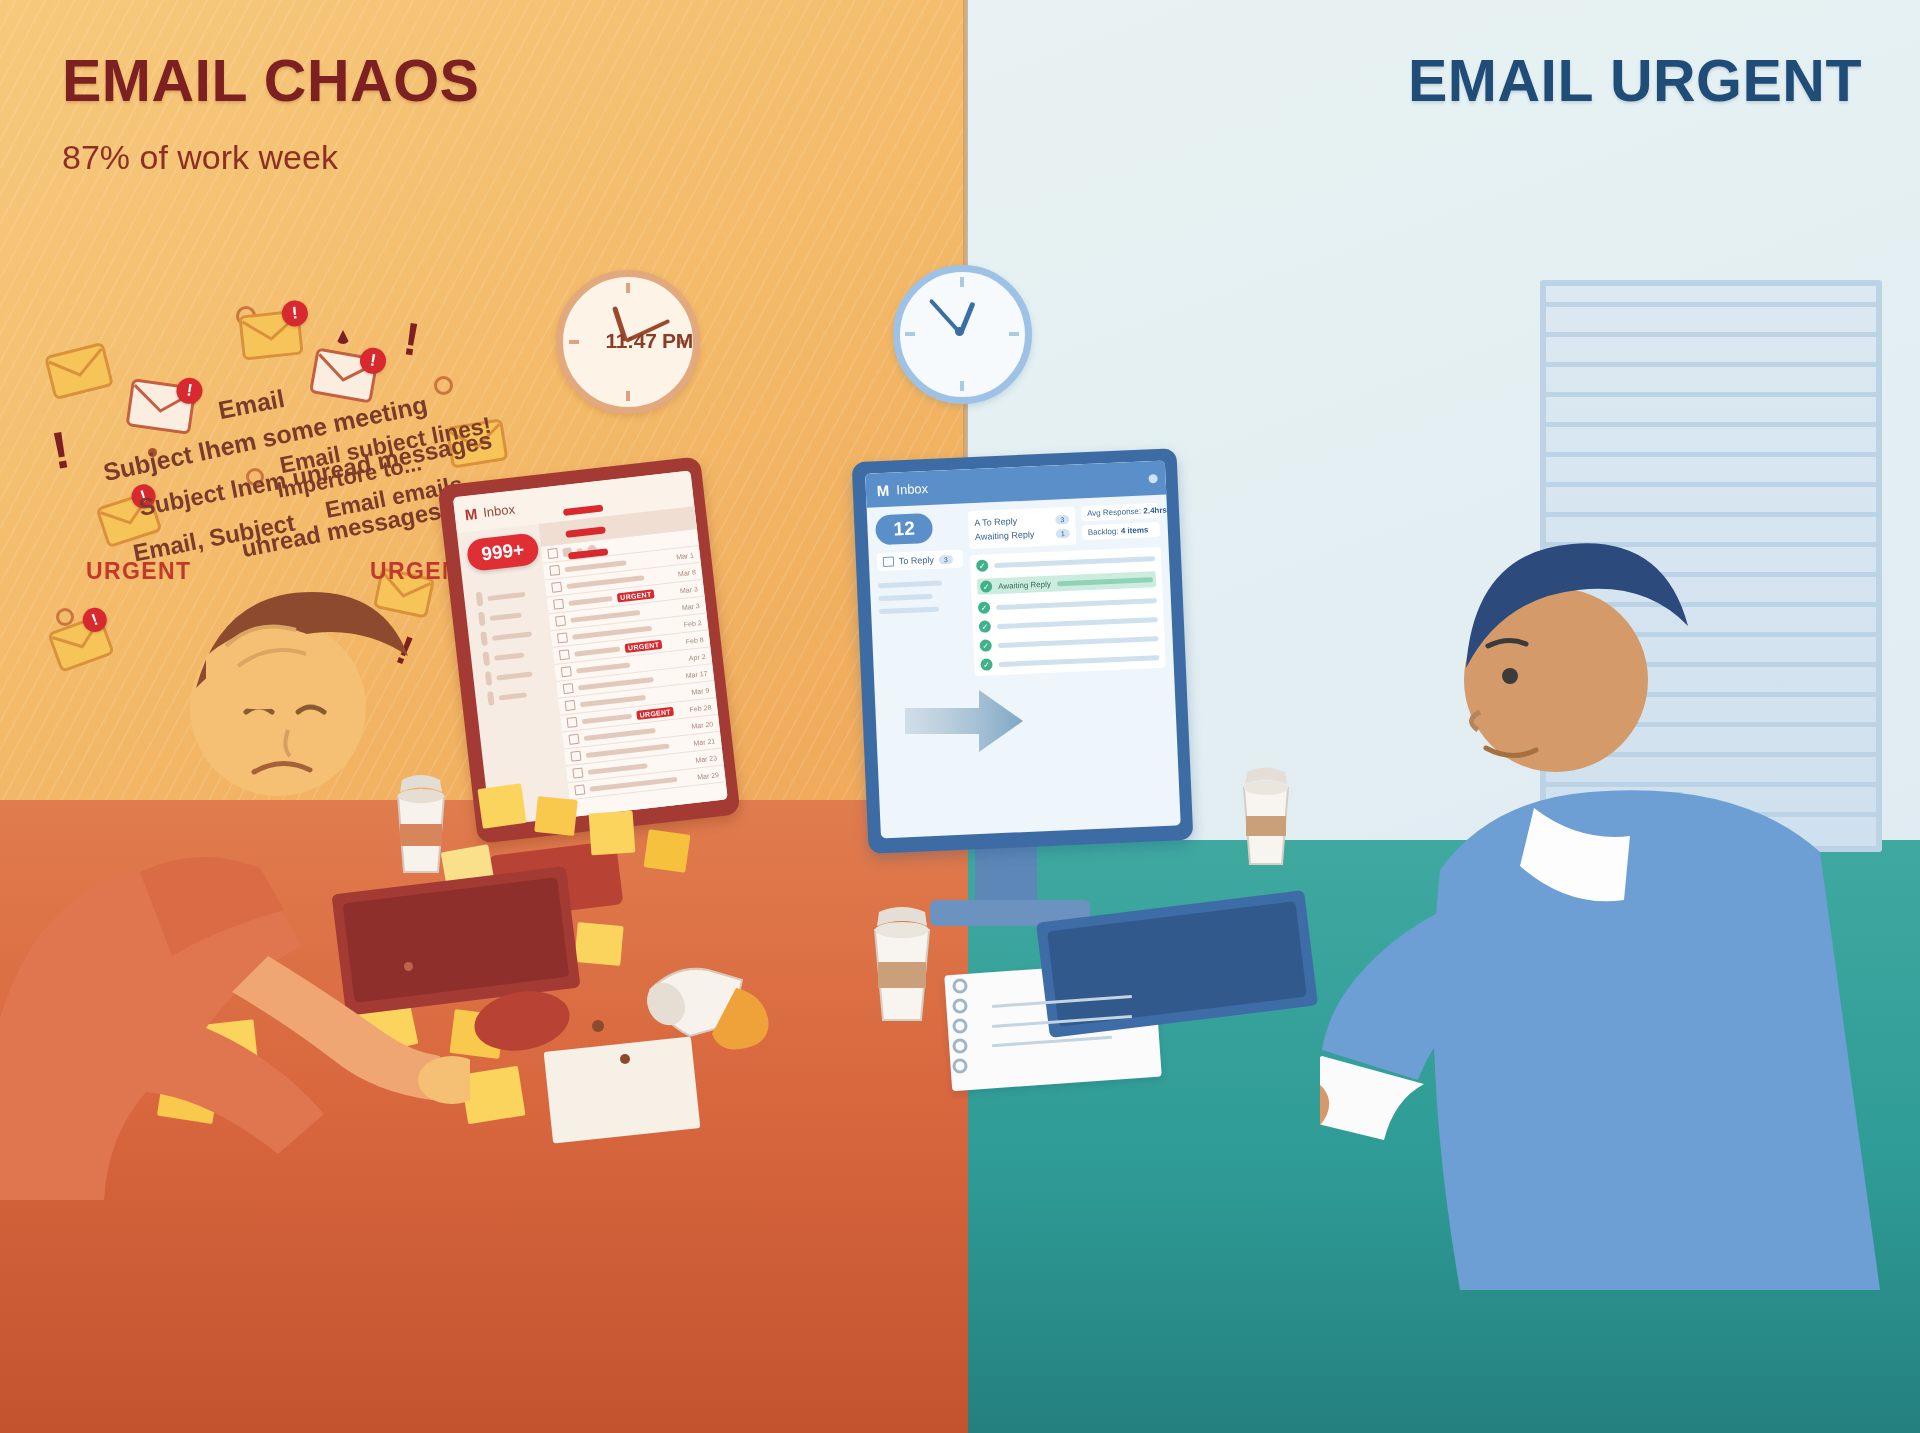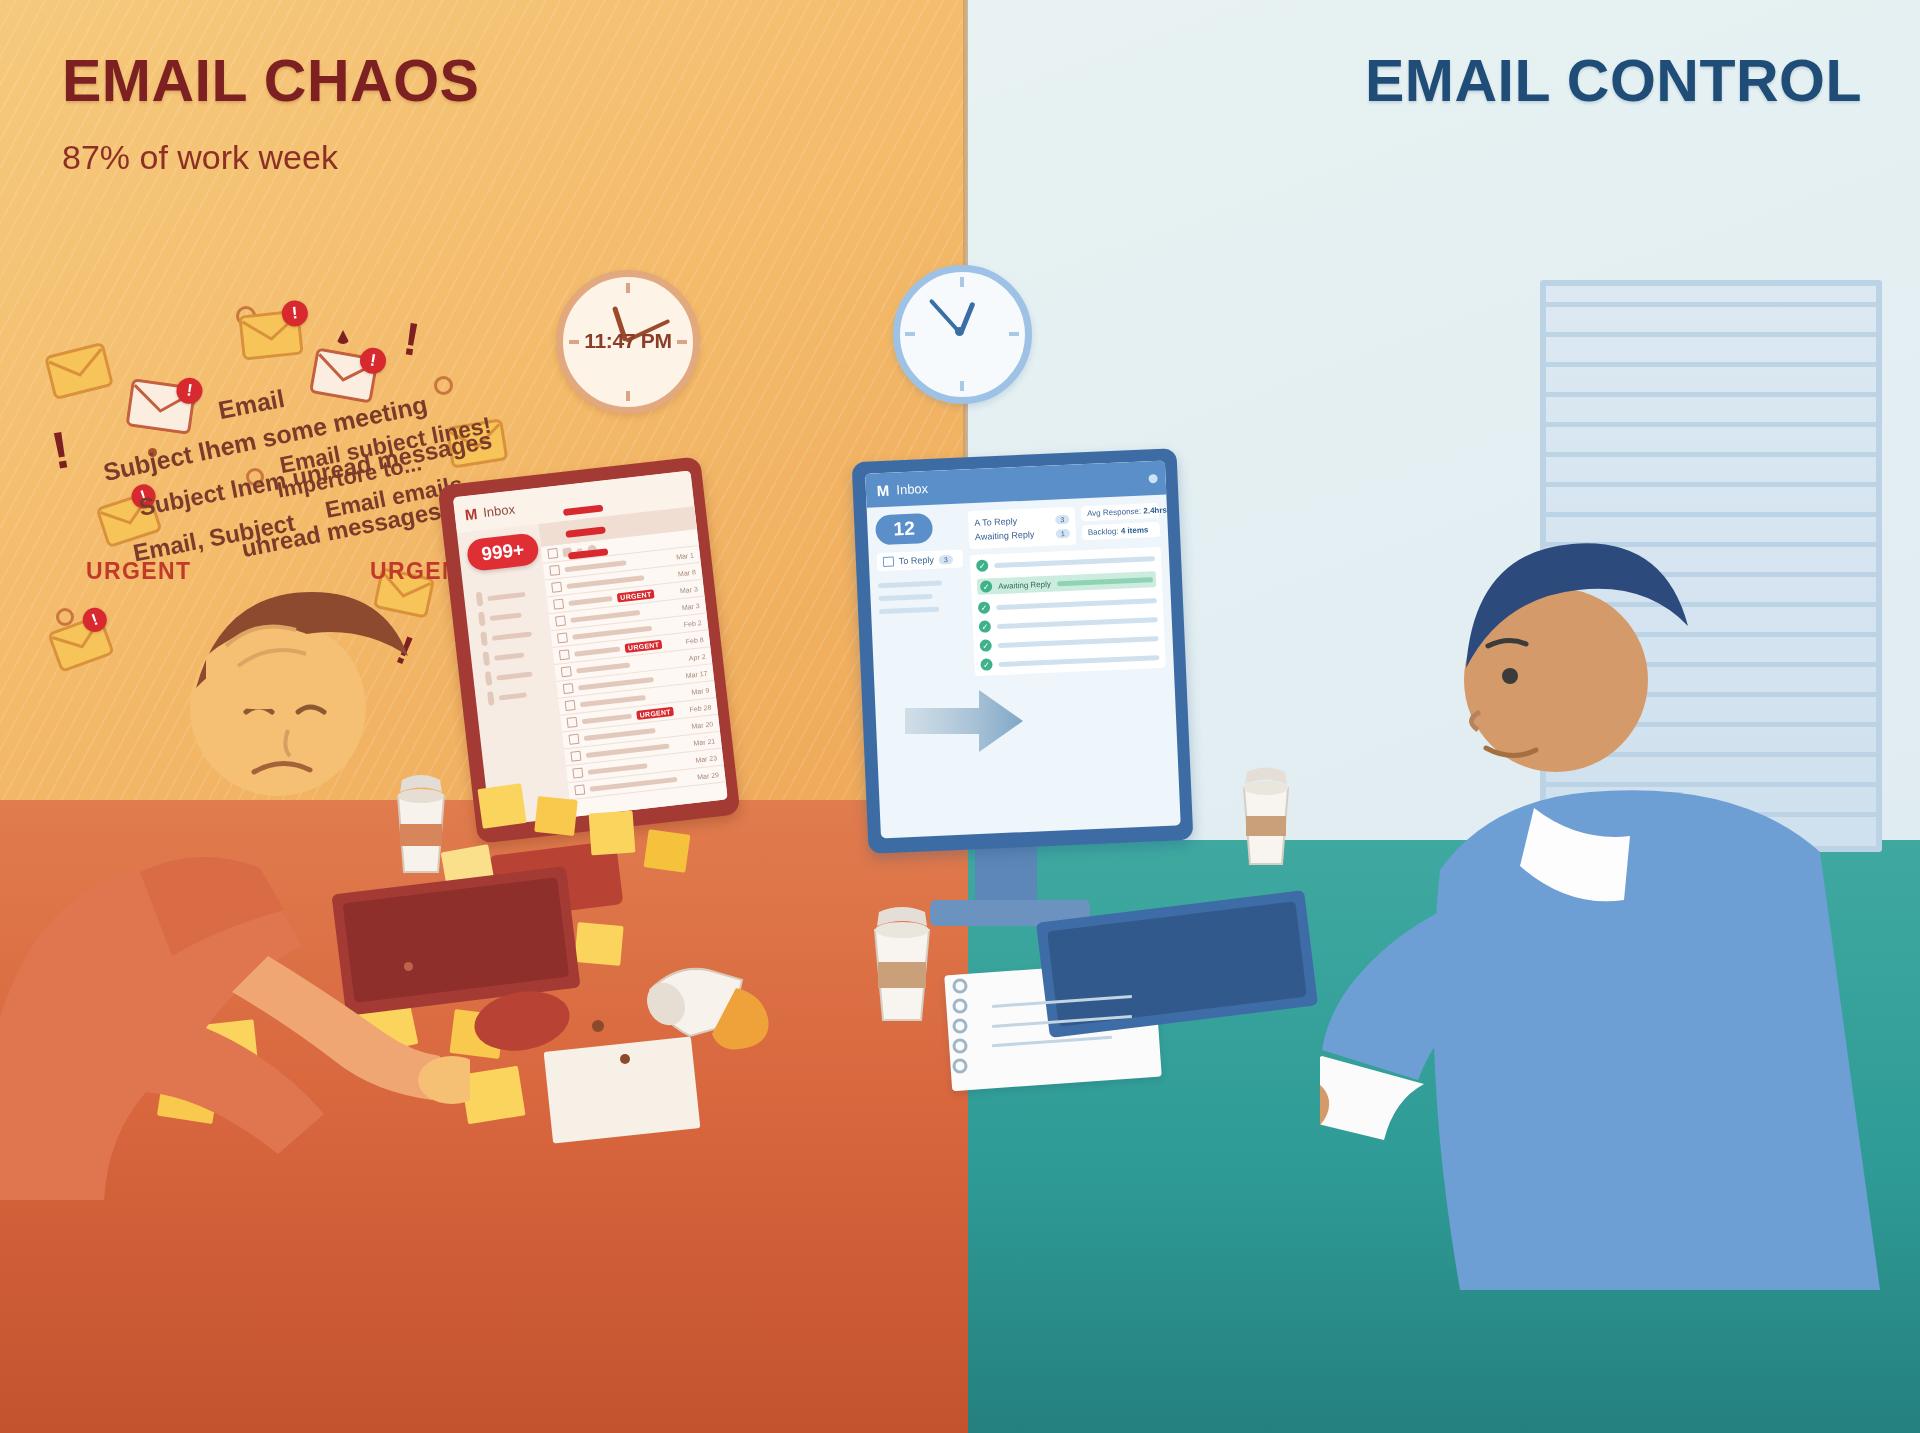--- a/index.html
+++ b/index.html
@@ -28,21 +28,21 @@
   .sub-left{font-size:34px;color:#8d2f24;margin-top:22px;line-height:1.42;}
   .head-right{position:absolute;right:58px;top:52px;z-index:6;text-align:right;}
   .h1-right{font-size:59px;font-weight:bold;color:#1f4d78;letter-spacing:.5px;
     text-shadow:0 2px 3px rgba(30,70,110,.18);line-height:1;}
   .sub-right{font-size:34px;color:#2b5b84;margin-top:22px;line-height:1.42;}
 
   
   .clock-l{position:absolute;left:556px;top:270px;width:130px;height:130px;border-radius:50%;
     background:#fdf3e6;border:7px solid #e2a97e;box-shadow:0 3px 6px rgba(140,70,30,.18);z-index:5;}
   .clock-l .tick{position:absolute;width:4px;height:10px;background:#d9a384;left:63px;top:6px;}
-  .clock-l .lbl{position:absolute;left:0;right:0;top:52px;text-align:center;
+  .clock-l .lbl{position:absolute;left:0;right:0;top:52px;text-align:right;
     font-size:21px;color:#8a3d28;font-weight:600;letter-spacing:-.3px;}
   .hand{position:absolute;background:#9b4a2c;border-radius:3px;transform-origin:bottom center;}
 
   .clock-r{position:absolute;left:893px;top:265px;width:125px;height:125px;border-radius:50%;
     background:#f6fafc;border:7px solid #9dc2e6;box-shadow:0 3px 7px rgba(40,90,140,.16);z-index:5;}
   .clock-r .tick{position:absolute;width:4px;height:10px;background:#a9c9e4;left:60px;top:5px;}
   .handb{position:absolute;background:#3b6ea5;border-radius:3px;transform-origin:bottom center;}
 
   
   .env{position:absolute;z-index:4;}
@@ -437,21 +437,21 @@
         </defs>
       <path d="M0 20 L74 20 L74 2 L118 33 L74 64 L74 46 L0 46 Z" fill="url(#ag)"></path>
     </svg>
   </div>
 
   <div class="panel right-panel"></div>
   <div class="floor-r"></div>
   <div class="desk-r"></div>
 
   <div class="head-right">
-    <div class="h1-right">EMAIL CONTROL</div>
+    <div class="h1-right">EMAIL URGENT</div>
   </div>
 
   <div class="clock-r">
     <div class="tick" style="transform:rotate(0deg);transform-origin:2px 57px"></div>
     <div class="tick" style="transform:rotate(90deg);transform-origin:2px 57px"></div>
     <div class="tick" style="transform:rotate(180deg);transform-origin:2px 57px"></div>
     <div class="tick" style="transform:rotate(270deg);transform-origin:2px 57px"></div>
     <div class="handb" style="width:5px;height:34px;left:58px;top:28px;transform:rotate(22deg)"></div>
     <div class="handb" style="width:4px;height:46px;left:59px;top:16px;transform:rotate(-42deg)"></div>
     <div class="dot" style="left:55px;top:55px;width:9px;height:9px;background:#3b6ea5"></div>

